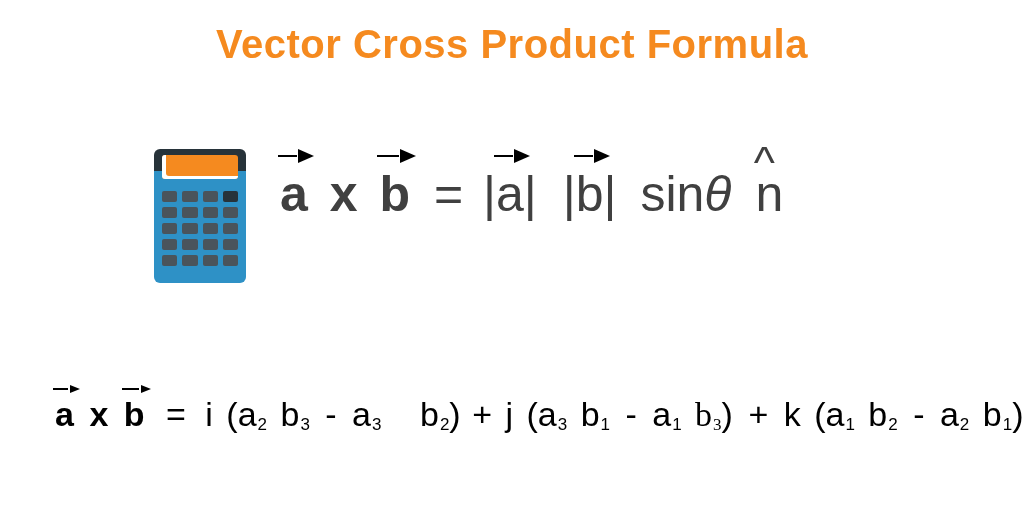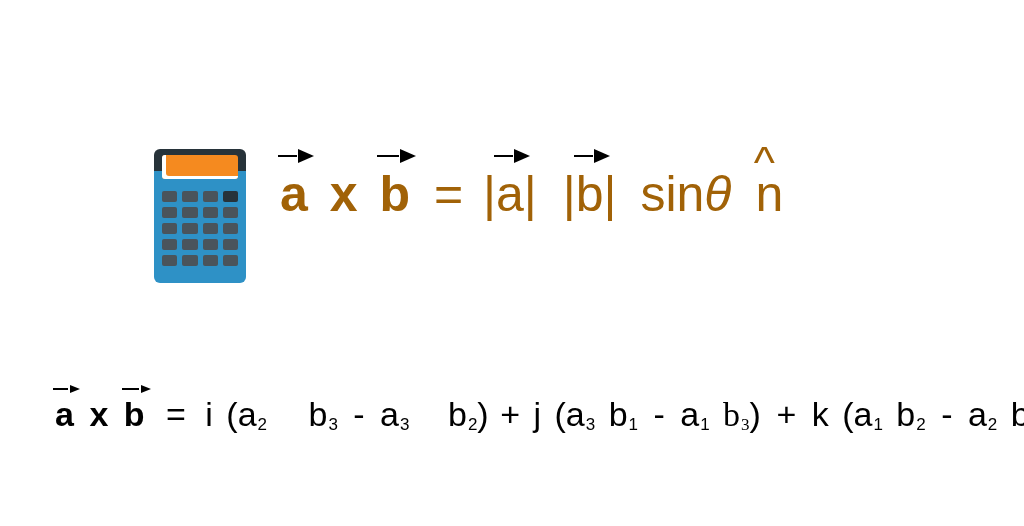--- a/index.html
+++ b/index.html
@@ -79,21 +79,21 @@
     border-radius: 2px;
   }
   .calc .key.fn { background: #27333a; }
 
   
   .formula1 {
     position: absolute;
     left: 280px;
     top: 165px;
     font-size: 50px;
-    color: #a16207;
+    color: #404040;
     white-space: nowrap;
   }
   .formula2 {
     position: absolute;
     left: 55px;
     top: 395px;
     font-size: 34px;
     color: #000;
     white-space: nowrap;
   }
@@ -147,20 +147,21 @@
     vertical-align: -0.25em;
     padding-left: 1px;
   }
   .it { font-style: italic; }
 </style>
 </head>
 <body>
 
 <div class="page">
 
+  <div class="title">Vector Cross Product Formula</div>
 
   <div class="calc">
     <div class="body"></div>
     <div class="topcap"></div>
     <div class="screen"></div>
     <div class="keys">
       <div class="key"></div>
         <div class="key"></div>
         <div class="key"></div>
         <div class="key fn"></div>
@@ -196,21 +197,21 @@
   </div>
 
   <div class="formula2">
     <span class="vec b"><span class="arrow"></span><span>a</span></span>
     <span class="b" style="padding:0 6px;">x</span>
     <span class="vec b"><span class="arrow"></span><span>b</span></span>
     <span style="padding:0 10px 0 12px;">=</span>
 
     <span>i</span>
     <span style="padding-left:4px;">(</span><span><span>a</span><span class="sub">2</span></span>
-    <span style="padding-left:4px;margin-left:28px;"><span>b</span><span class="sub">3</span></span>
+    <span style="padding-left:4px;"><span>b</span><span class="sub">3</span></span>
     <span style="padding:0 6px;">-</span>
     <span><span>a</span><span class="sub">3</span></span>
     <span style="padding-left:4px;margin-left:25px;"><span>b</span><span class="sub">2</span></span><span>)</span>
 
     <span style="padding:0 4px 0 2px;">+</span>
 
     <span>j</span>
     <span style="padding-left:4px;">(</span><span><span>a</span><span class="sub">3</span></span>
     <span style="padding-left:4px;"><span>b</span><span class="sub">1</span></span>
     <span style="padding:0 6px;">-</span>

